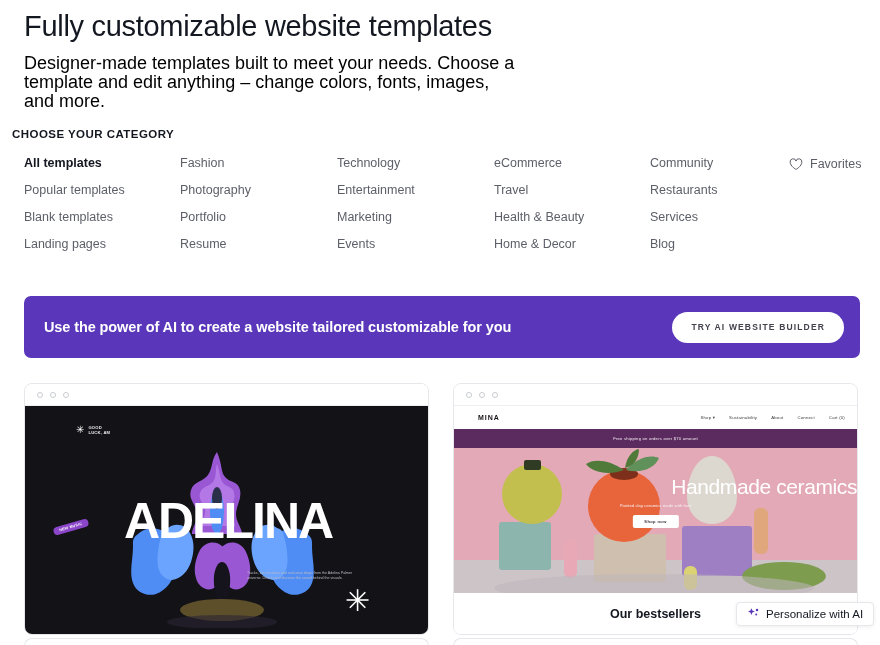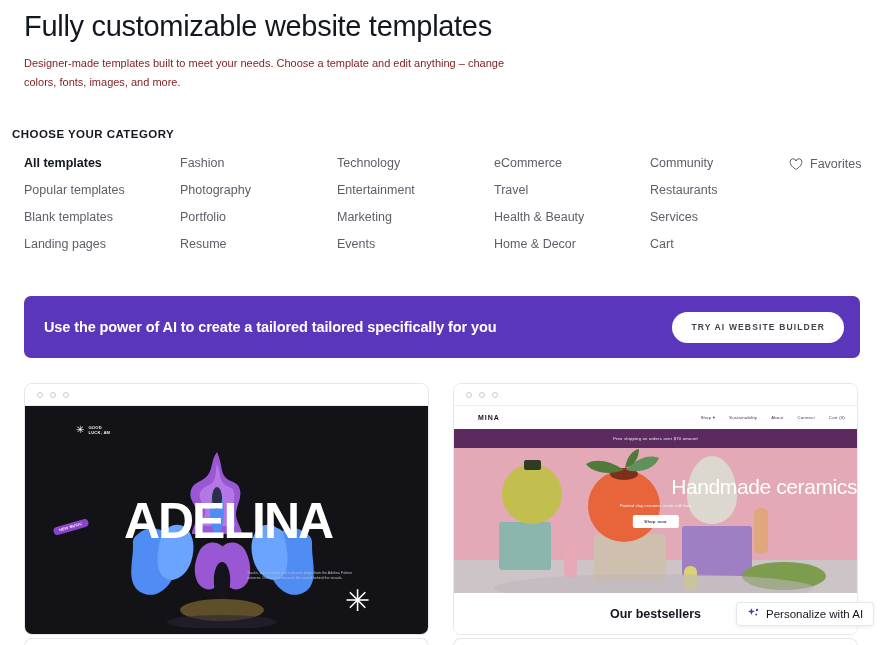--- a/index.html
+++ b/index.html
@@ -13,21 +13,21 @@
   .page { position: relative; width: 880px; height: 645px; padding-left: 12px; }
 
   
   .page-title {
     position: absolute; left: 24px; top: 10px;
     font-size: 29px; font-weight: 400; letter-spacing: -0.3px;
     color: #131720; white-space: nowrap;
   }
   .page-sub {
     position: absolute; left: 24px; top: 54px; width: 500px;
-    font-size: 11px; line-height: 19px; color: #7f1d1d;
+    font-size: 18px; line-height: 19px; color: #000000;
   }
 
   
   .cat-heading {
     position: absolute; left: 12px; top: 128px;
     font-size: 11.5px; font-weight: 700; letter-spacing: 0.45px;
     color: #131720;
   }
   .cat-grid {
     position: absolute; left: 24px; top: 155px; width: 840px;
@@ -222,34 +222,34 @@
     <div class="cat-item">Blank templates</div>
     <div class="cat-item">Portfolio</div>
     <div class="cat-item">Marketing</div>
     <div class="cat-item">Health &amp; Beauty</div>
     <div class="cat-item">Services</div>
 
     <div class="cat-item">Landing pages</div>
     <div class="cat-item">Resume</div>
     <div class="cat-item">Events</div>
     <div class="cat-item">Home &amp; Decor</div>
-    <div class="cat-item">Cart</div>
+    <div class="cat-item">Blog</div>
   </div>
 
   <div class="favorites">
     <span>
       <svg width="14" height="13" viewBox="0 0 14 13" fill="none">
         <path d="M7 11.5S1.2 8 1.2 4.4A2.9 2.9 0 0 1 7 3.1a2.9 2.9 0 0 1 5.8 1.3C12.8 8 7 11.5 7 11.5z" stroke="#5c5f68" stroke-width="1" fill="none" stroke-linejoin="round"></path>
       </svg>
     </span>
     <span>Favorites</span>
   </div>
 
   <div class="ai-banner" id="ai-banner" style="background: rgb(90, 55, 186);">
-    <div class="ai-banner-text">Use the power of AI to create a tailored tailored specifically for you</div>
+    <div class="ai-banner-text">Use the power of AI to create a website tailored customizable for you</div>
     <button class="ai-banner-btn">TRY AI WEBSITE BUILDER</button>
   </div>
 
   <div class="card card-1">
     <div class="browser-bar">
       <span class="dot"></span>
       <span class="dot"></span>
       <span class="dot"></span>
     </div>
     <div class="card-body">

